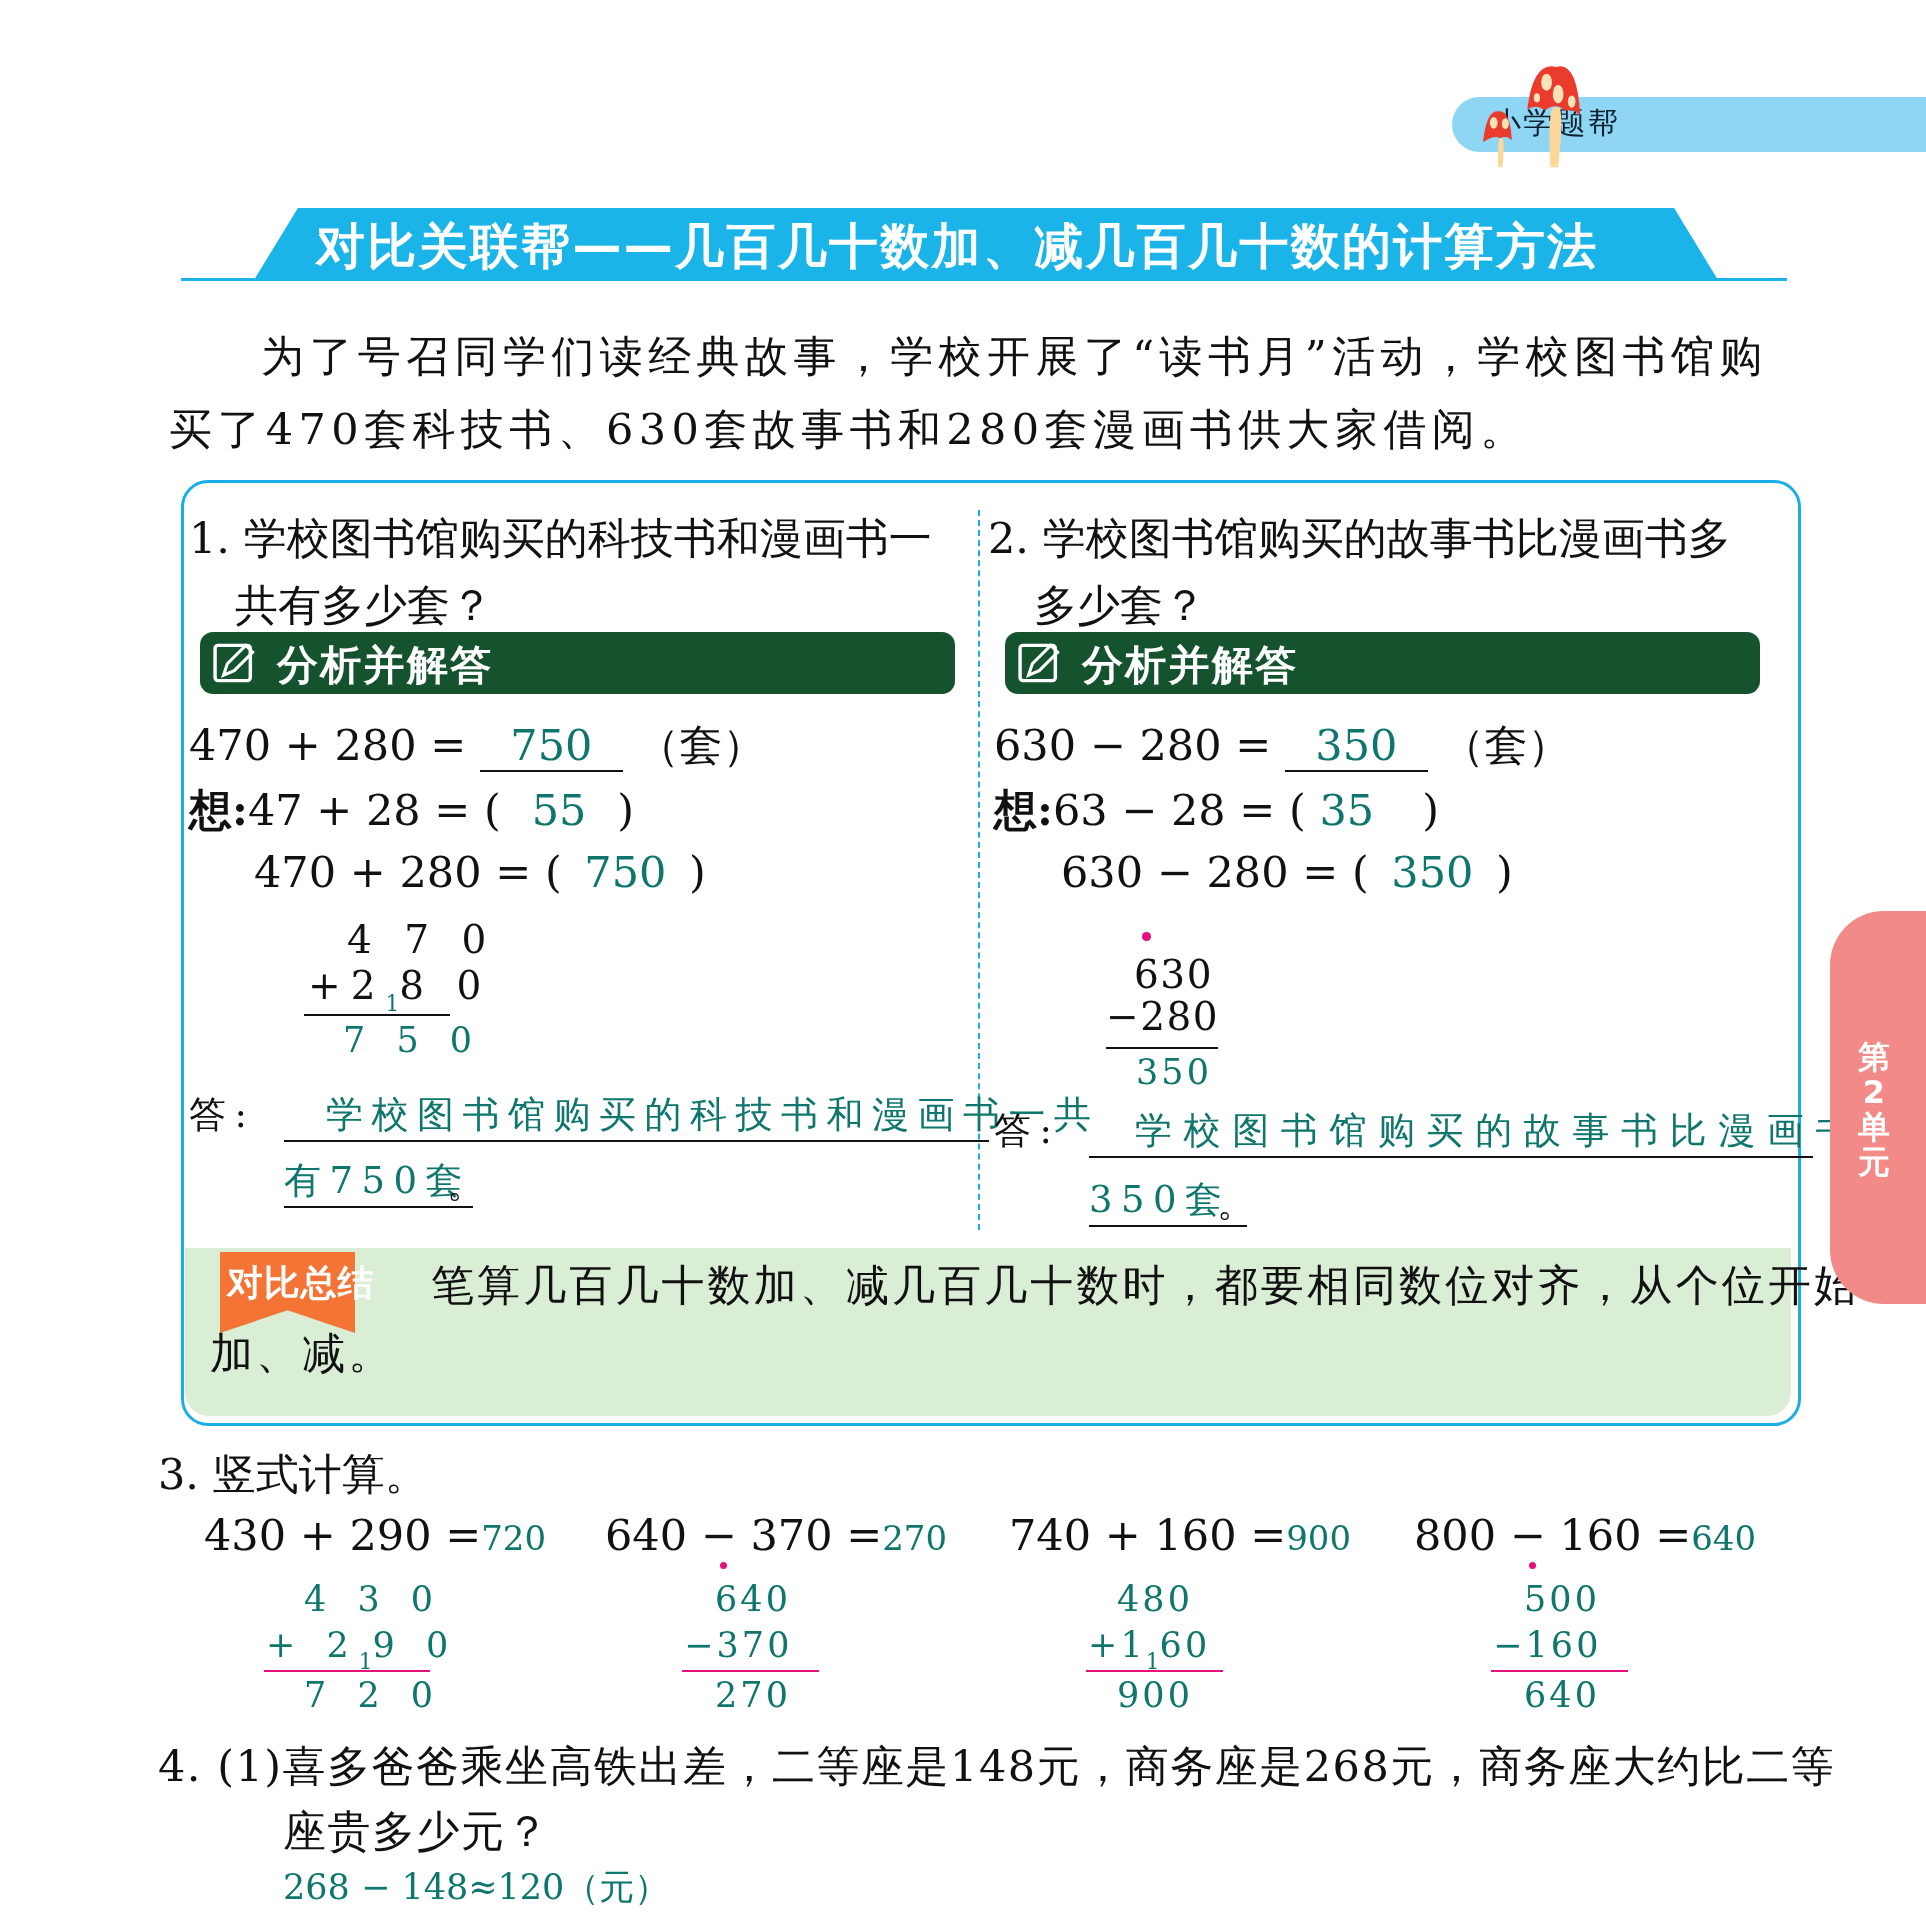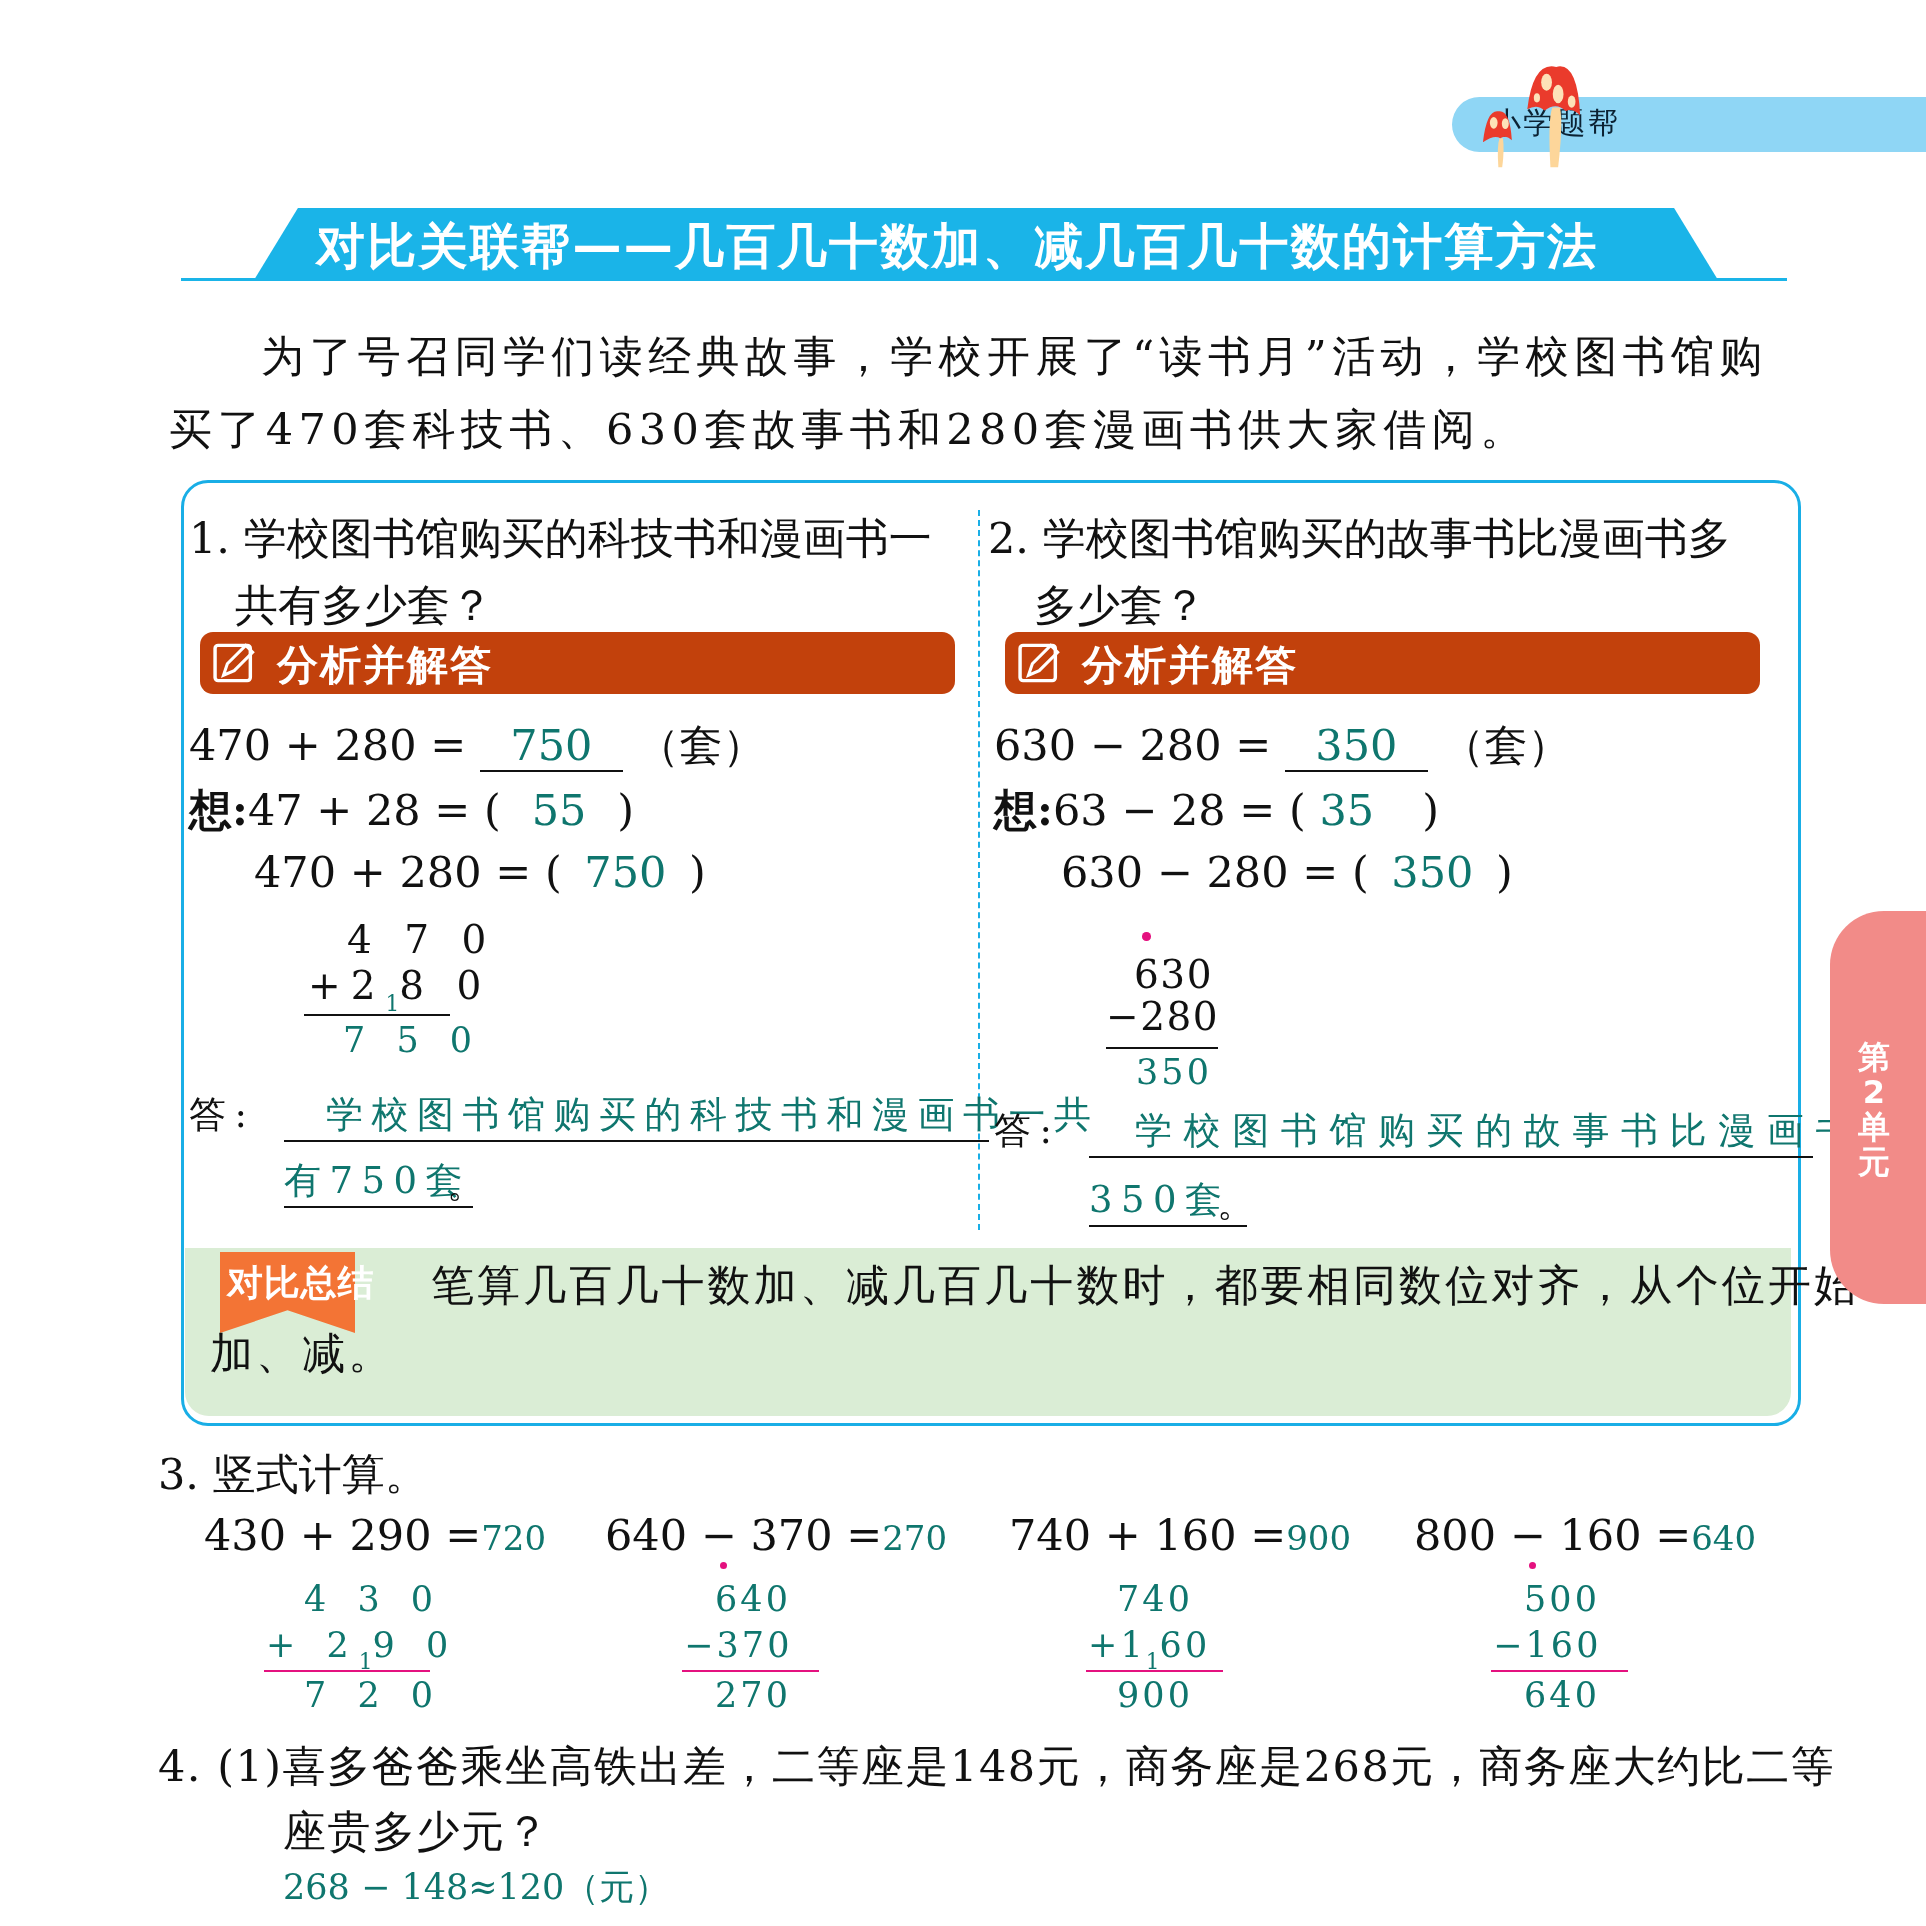--- a/index.html
+++ b/index.html
@@ -22,21 +22,21 @@
 
   .para{font-size:43px;line-height:73px;letter-spacing:5.4px;}
   #intro{left:169px;top:320px;width:1641px;text-indent:92px;}
 
   
   #cmp-box{left:181px;top:480px;width:1614px;height:940px;border:3.9px solid #19aee6;border-radius:27px;overflow:hidden;background:#fff;}
   #divider{left:978px;top:510px;height:720px;border-left:2.3px dashed #19aee6;}
   #summary-area{left:185px;top:1248px;width:1606px;height:168px;background:#daedd5;border-radius:0 0 24px 24px;}
 
   .q{font-size:43px;line-height:67px;}
-  .analyze{height:62px;background:#c2410c;border-radius:13px;}
+  .analyze{height:62px;background:#14532d;border-radius:13px;}
   .analyze .lbl{position:absolute;left:77px;top:6.2px;font-size:41px;color:#fff;font-weight:bold;font-family:"DejaVu Sans","Liberation Sans",sans-serif;letter-spacing:2.3px;}
   .analyze svg{position:absolute;left:11.6px;top:7.7px;}
 
   .eq{font-size:43px;white-space:nowrap;}
   .blank{display:inline-block;border-bottom:2.3px solid #111;text-align:center;}
   .vert{font-size:39px;letter-spacing:10px;white-space:nowrap;line-height:46px;}
   .rule{height:2.3px;background:#111;}
   .rule.p{background:#e4117f;}
   .carry{font-size:21.6px;vertical-align:-11.6px;letter-spacing:0;}
   .dot{width:8.5px;height:8.5px;border-radius:50%;background:#e4117f;}
@@ -191,21 +191,21 @@
   </div>
   <div class="abs dot" style="left:720px;top:1562px;width:7px;height:7px"></div>
   <div class="abs vert pink" style="left:715px;top:1576px;font-size:35px;letter-spacing:3.1px">640</div>
   <div class="abs vert pink" style="left:684px;top:1622px;font-size:35px;letter-spacing:3.1px"><span>−</span><span>370</span></div>
   <div class="abs rule p" style="left:682px;top:1670px;width:137px;"></div>
   <div class="abs vert pink" style="left:715px;top:1672px;font-size:35px;letter-spacing:3.1px">270</div>
 
   <div class="abs eq" style="left:1009px;top:1510px;">
     <span>740 + 160 =</span><span class="pink mark">900</span>
   </div>
-  <div class="abs vert pink" style="left:1117px;top:1576px;font-size:35px;letter-spacing:3.1px">740</div>
+  <div class="abs vert pink" style="left:1117px;top:1576px;font-size:35px;letter-spacing:3.1px">480</div>
   <div class="abs vert pink" style="left:1088px;top:1622px;font-size:35px;letter-spacing:3.1px"><span>+</span><span>1</span><span class="carry">1</span><span>60</span></div>
   <div class="abs rule p" style="left:1086px;top:1670px;width:137px;"></div>
   <div class="abs vert pink" style="left:1117px;top:1672px;font-size:35px;letter-spacing:3.1px">900</div>
 
   <div class="abs eq" style="left:1414px;top:1510px;">
     <span>800 − 160 =</span><span class="pink mark">640</span>
   </div>
   <div class="abs dot" style="left:1529px;top:1562px;width:7px;height:7px"></div>
   <div class="abs vert pink" style="left:1524px;top:1576px;font-size:35px;letter-spacing:3.1px">500</div>
   <div class="abs vert pink" style="left:1493px;top:1622px;font-size:35px;letter-spacing:3.1px"><span>−</span><span>160</span></div>

